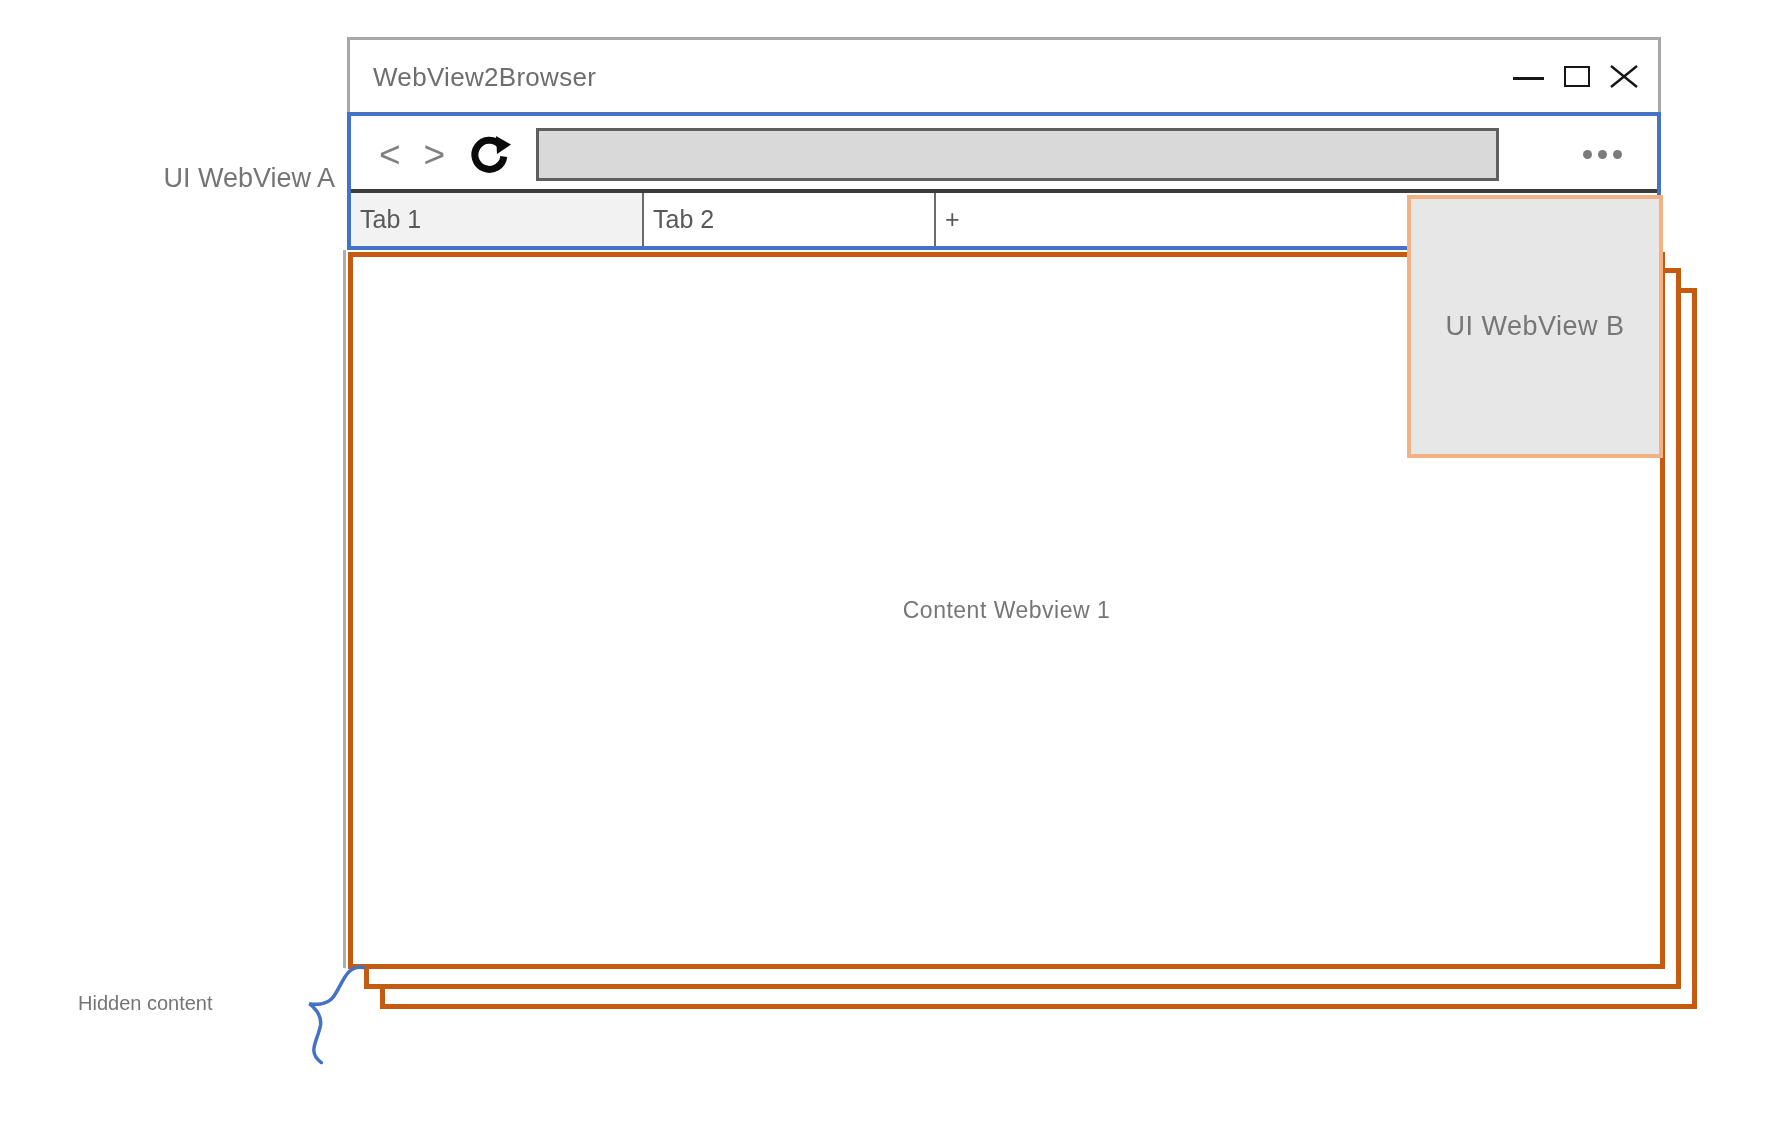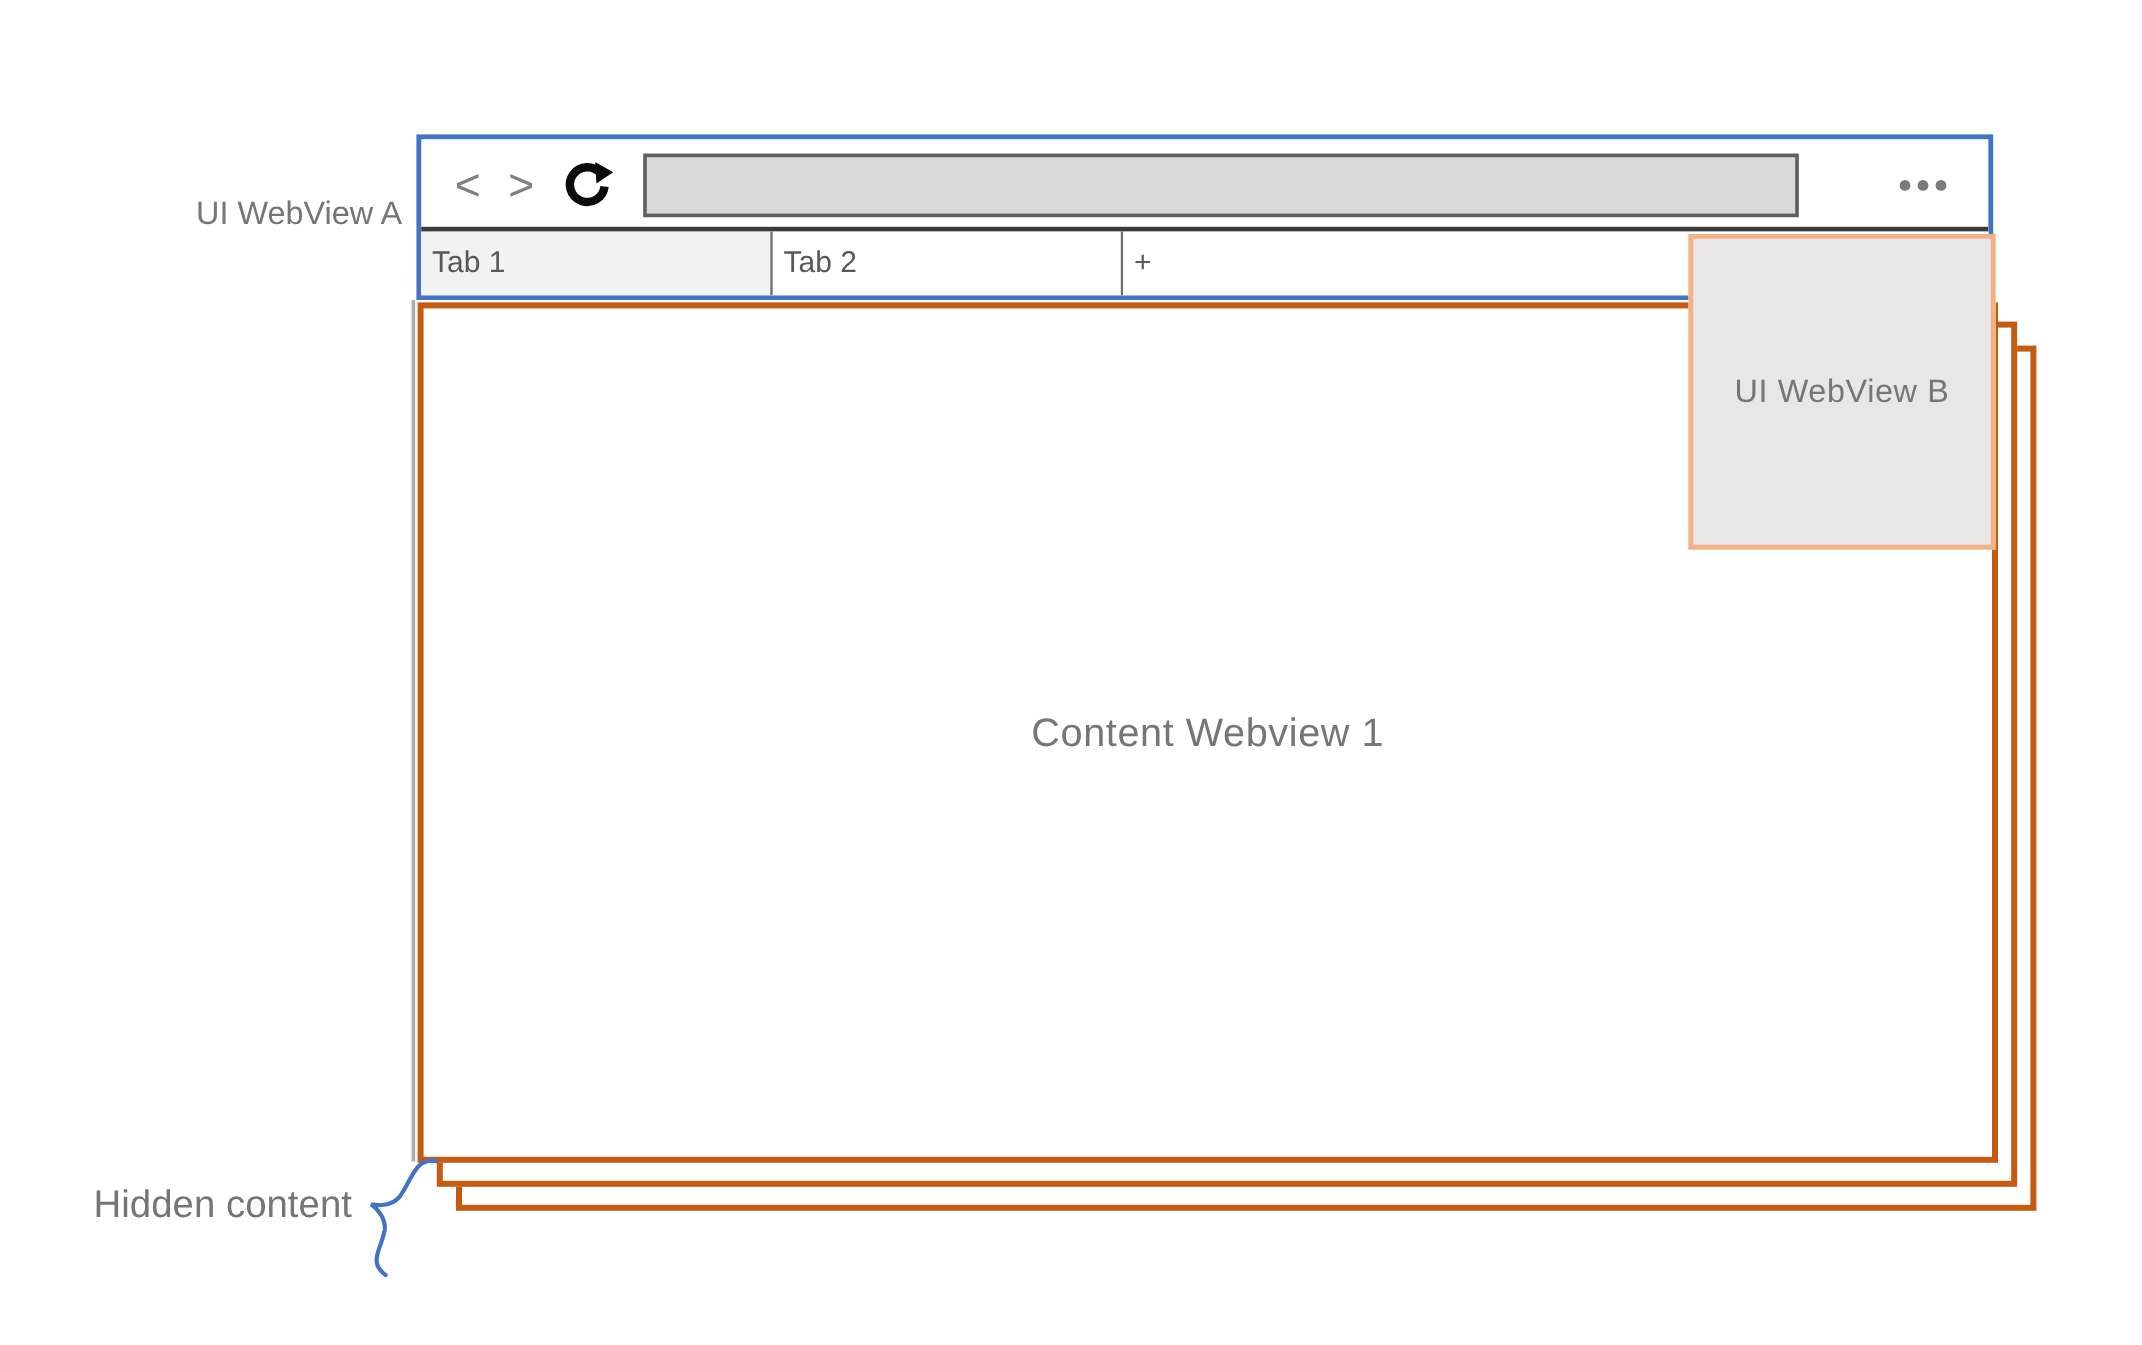--- a/index.html
+++ b/index.html
@@ -10,21 +10,21 @@
 
   
   .edge-sliver { position:absolute; left:343px; top:250px; width:3px; height:718px; background:#aeaeae; z-index:0; }
 
   
   .wv { position:absolute; box-sizing:border-box; border:5px solid #C55A11; background:#ffffff; }
   .wv3 { left:380px; top:288px; width:1317px; height:721px; z-index:1; }
   .wv2 { left:364px; top:268px; width:1317px; height:721px; z-index:2; }
   .wv1 { left:348px; top:252px; width:1317px; height:717px; z-index:3;
          display:flex; align-items:center; justify-content:center; }
-  .wv1-label { font-size:33px; color:#767676; letter-spacing:0.5px; }
+  .wv1-label { font-size:23px; color:#767676; letter-spacing:0.5px; }
 
   
   .titlebar { position:absolute; left:347px; top:37px; width:1314px; height:76px; box-sizing:border-box;
               border:3px solid #a8a8a8; border-bottom:none; background:#ffffff; z-index:4; }
   .win-title { position:absolute; left:23px; top:50%; transform:translateY(-50%);
                font-size:26px; color:#6e6e6e; letter-spacing:0.3px; }
   .win-controls { position:absolute; right:20px; top:0; height:100%; display:flex; align-items:center; gap:20px; }
   .btn-min, .btn-max, .btn-close { display:flex; align-items:center; justify-content:center; cursor:default; }
   .min-glyph { width:31px; height:3px; background:#161616; transform:translateY(2px); }
   .max-glyph { width:26px; height:21px; box-sizing:border-box; border:2px solid #161616; background:#ffffff; }
@@ -54,40 +54,57 @@
 
   
   .bbox { position:absolute; left:1407px; top:195px; width:256px; height:263px; box-sizing:border-box;
           background:#E8E7E7; border:4px solid #F4B183; z-index:5;
           display:flex; align-items:center; justify-content:center; }
   .bbox-label { font-size:27px; color:#767676; letter-spacing:0.5px;text-align:right; }
 
   
   .label-a { position:absolute; left:88px; top:163px; width:247px; text-align:right;
              font-size:27px; color:#757575; z-index:6; }
-  .hidden-label { position:absolute; left:78px; top:978px; font-size:32px; color:#757575;
+  .hidden-label { position:absolute; left:78px; top:978px; font-size:20px; color:#757575;
                   line-height:51px; z-index:6; }
   .brace { position:absolute; left:300px; top:954px; z-index:6; transform:rotate(24deg); }
 </style>
 </head>
 <body>
 
 <div class="canvas">
 
   <div class="label-a">UI WebView A</div>
 
   <div class="edge-sliver"></div>
 
   <div class="wv wv3"></div>
   <div class="wv wv2"></div>
 
   <div class="wv wv1">
     <span class="wv1-label">Content Webview 1</span>
   </div>
 
+  <div class="titlebar">
+    <span class="win-title">WebView2Browser</span>
+    <div class="win-controls">
+      <div class="btn-min">
+        <div class="min-glyph"></div>
+      </div>
+      <div class="btn-max">
+        <div class="max-glyph"></div>
+      </div>
+      <div class="btn-close">
+        <svg width="28" height="23" viewBox="0 0 28 23">
+          <line x1="1" y1="1" x2="27" y2="22" stroke="#161616" stroke-width="2.4"></line>
+          <line x1="27" y1="1" x2="1" y2="22" stroke="#161616" stroke-width="2.4"></line>
+        </svg>
+      </div>
+    </div>
+  </div>
 
   <div class="uibox">
 
     <div class="nav-row">
       <span class="nav-chevron chev-back">&lt;</span>
       <span class="nav-chevron chev-fwd">&gt;</span>
       <span class="reload-btn">
         <svg width="42" height="42" viewBox="0 0 42 42">
           <path d="M 31.5 9.5 A 14.5 14.5 0 1 0 34.8 20.5" fill="none" stroke="#0b0b0b" stroke-width="7"></path>
           <polygon points="27,0 42,8.5 28,18" fill="#0b0b0b"></polygon>

